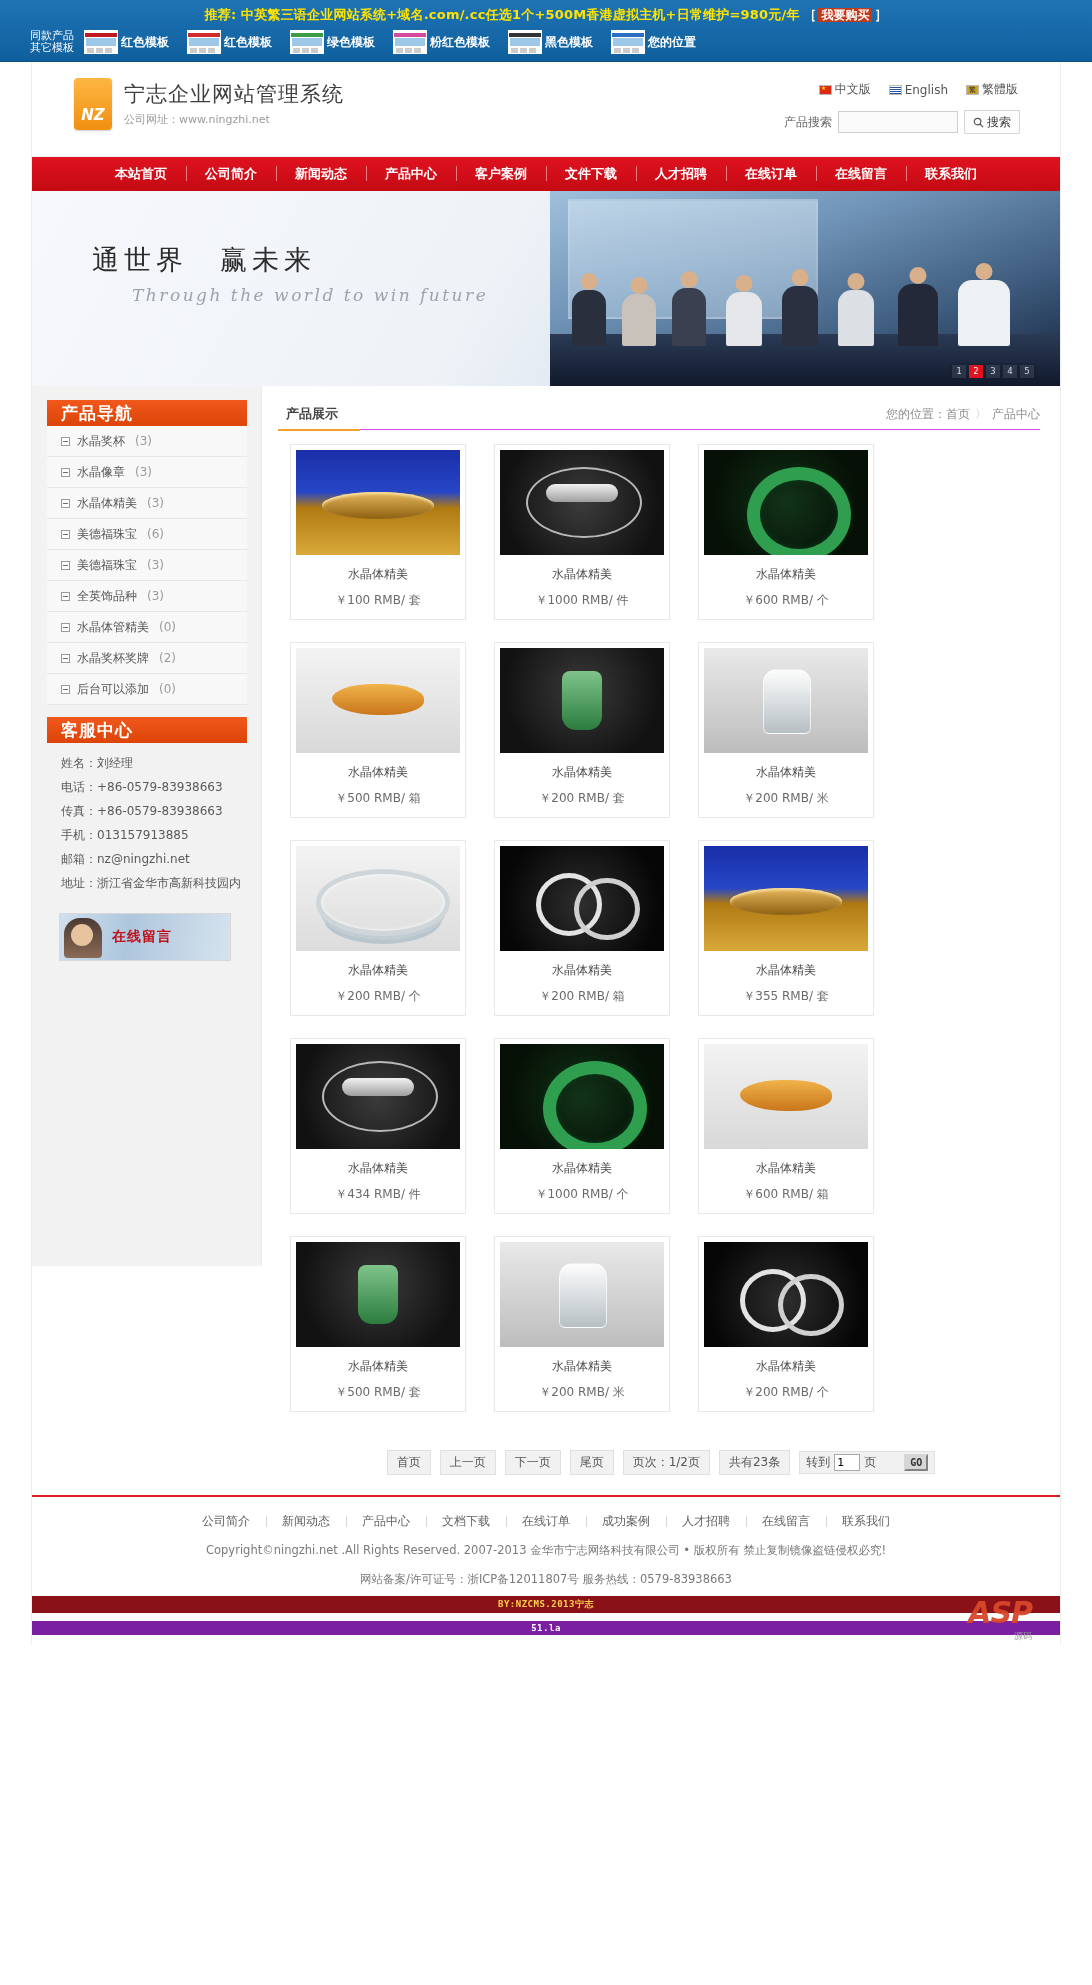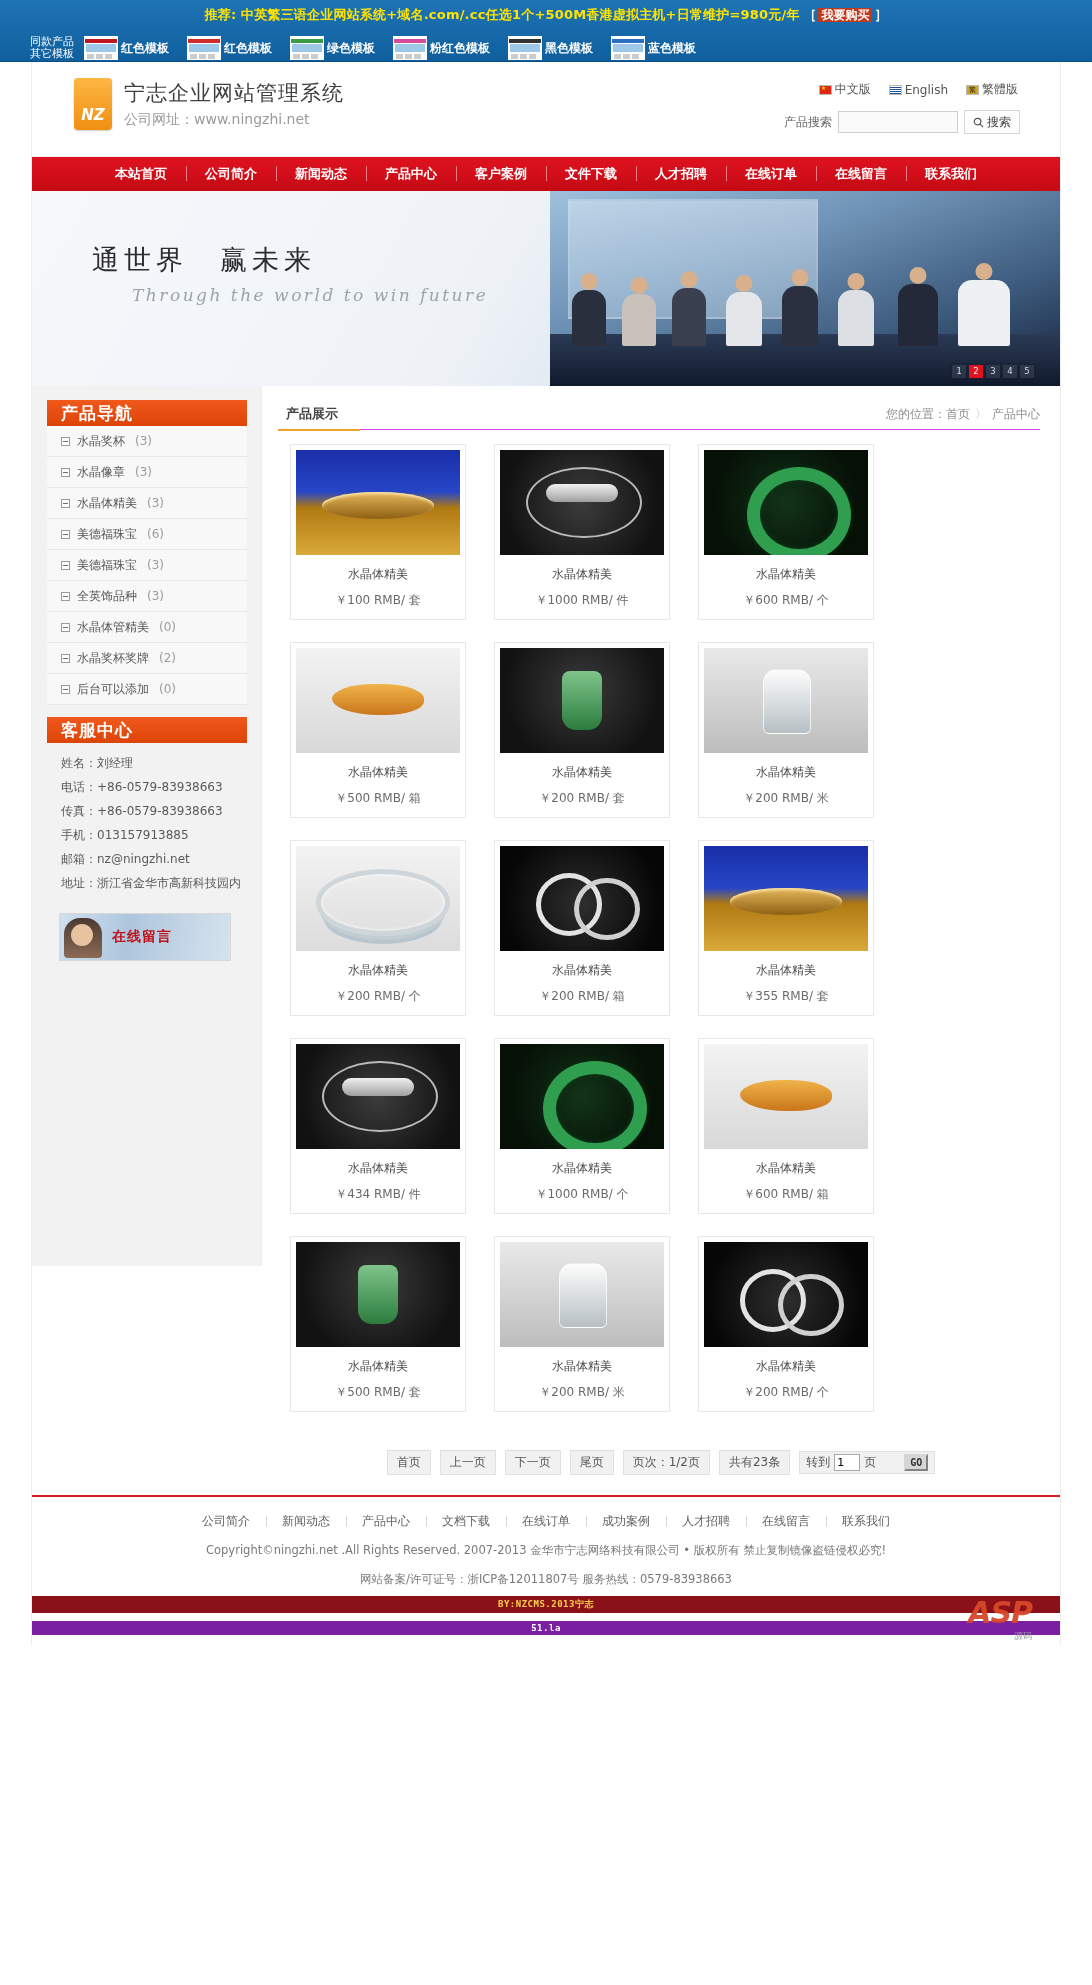--- a/index.html
+++ b/index.html
@@ -23,21 +23,21 @@
     text-align:center; white-space:nowrap;
   }
   .promo-rec{ color:#ffe400; font-weight:bold; font-size:13px; letter-spacing:.2px;}
   .promo-buy{
     color:#ffffff; font-weight:bold; font-size:12px;
     background:#c23a1c; padding:0 3px; margin:0 2px;
   }
   .promo-brackets{ color:#ffffff; font-weight:bold; font-size:13px;}
   .promo-line2{
     position:absolute; left:30px; top:24px; right:0;
-    display:flex; align-items:flex-end; height:36px;
+    display:flex; align-items:center; height:36px;
   }
   .promo-label{
     color:#ffffff; font-size:11px; line-height:12px;
     width:54px; flex:0 0 54px; text-align:left;
   }
   .tpl-list{ display:flex; align-items:center; gap:2px; }
   .tpl-item{ display:flex; align-items:center; gap:3px; margin-right:16px; cursor:pointer;}
   .tpl-thumb{
     width:34px; height:24px; border:1px solid #ffffff;
     background:#ffffff; position:relative; overflow:hidden;
@@ -64,21 +64,21 @@
     width:38px; height:52px; border-radius:4px;
     background:linear-gradient(#fcb742,#f18f12);
     position:relative; box-shadow:0 1px 2px rgba(0,0,0,.2);
   }
   .logo-box span{
     position:absolute; left:0; right:0; bottom:6px; text-align:center;
     color:#ffffff; font-weight:bold; font-size:15px; font-style:italic;
   }
   .logo-text{ margin-left:12px; }
   .site-title{ color:#3f3f3f; font-size:21px; letter-spacing:1px; line-height:26px;}
-  .site-url{ color:#9a9a9a; font-size:14px; margin-top:5px;}
+  .site-url{ color:#9a9a9a; font-size:11px; margin-top:5px;}
 
   .lang-bar{
     position:absolute; right:42px; top:19px;
     display:flex; gap:18px; align-items:center;
   }
   .lang-item{ display:flex; align-items:center; gap:3px; cursor:pointer;}
   .flag{ width:13px; height:10px; display:inline-block; border:1px solid #bbb;}
   .flag.cn{ background:#de2910; position:relative;}
   .flag.cn::after{ content:"★"; color:#ffde00; font-size:6px; position:absolute; left:1px; top:-2px;}
   .flag.en{ background:#ffffff; position:relative; overflow:hidden;}
@@ -411,21 +411,21 @@
           <span class="tpl-name">黑色模板</span>
         </div>
         <div class="tpl-item">
           <span class="tpl-thumb">
             <i class="bar" style="background:#2b6fc0"></i>
             <i class="hero"></i>
             <i class="b1"></i>
             <i class="b2"></i>
             <i class="b3"></i>
           </span>
-          <span class="tpl-name">蓝色模板</span>
+          <span class="tpl-name">您的位置</span>
         </div>
       </div>
   </div>
 </div>
 
 <div class="page">
 
   <div class="header">
     <div class="logo-wrap">
       <div class="logo-box">

